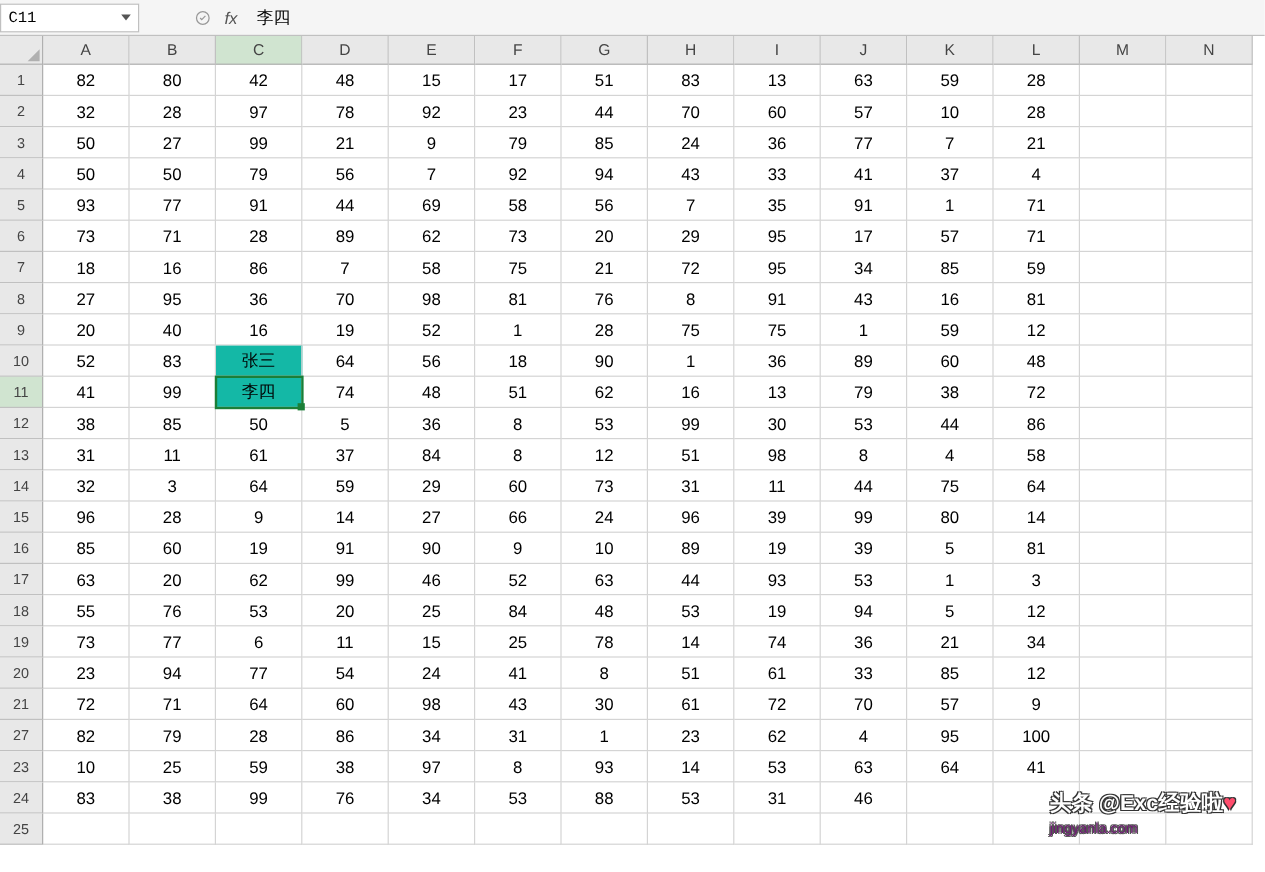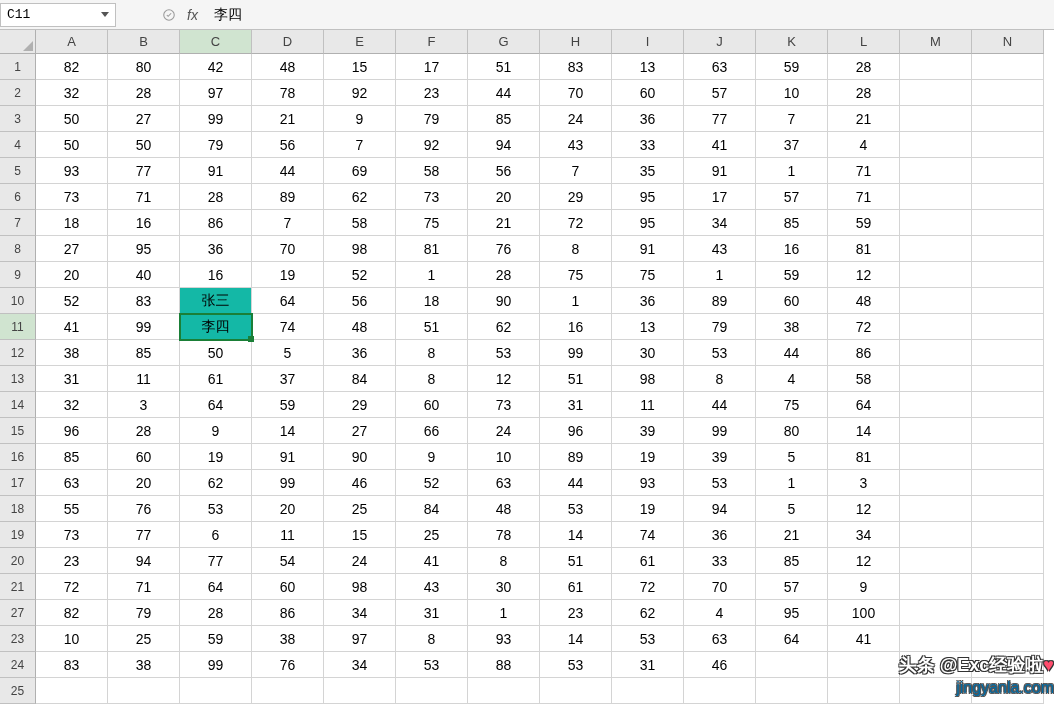--- a/index.html
+++ b/index.html
@@ -132,34 +132,33 @@
     }
     .cell.selected::after {
       content: "";
       position: absolute;
       right: -3px; bottom: -3px;
       width: 6px; height: 6px;
       background: #1a7f37;
     }
     .watermark {
       position: absolute;
-      right: 0;
+      right: 24px;
       bottom: 30px;
       font-size: 18px;
       font-weight: bold;
       color: #fff;
       text-shadow: -1px -1px 0 #333, 1px -1px 0 #333, -1px 1px 0 #333, 1px 1px 0 #333;
       z-index: 10;
-      text-align: right;
     }
     .watermark .heart { color: #ff4d6d; }
     .watermark-sub {
-      font-size: 16px;
+      font-size: 12px;
       font-weight: normal;
-      color: #0369a1;
+      color: #701a75;
       text-shadow: -1px -1px 0 #555, 1px -1px 0 #555, -1px 1px 0 #555, 1px 1px 0 #555;
       margin-top: 2px;
     }
   </style>
 </head>
 <body>
 
 <div class="formula-bar">
   <div class="name-box">
     <span class="name-box-text">C11</span>

